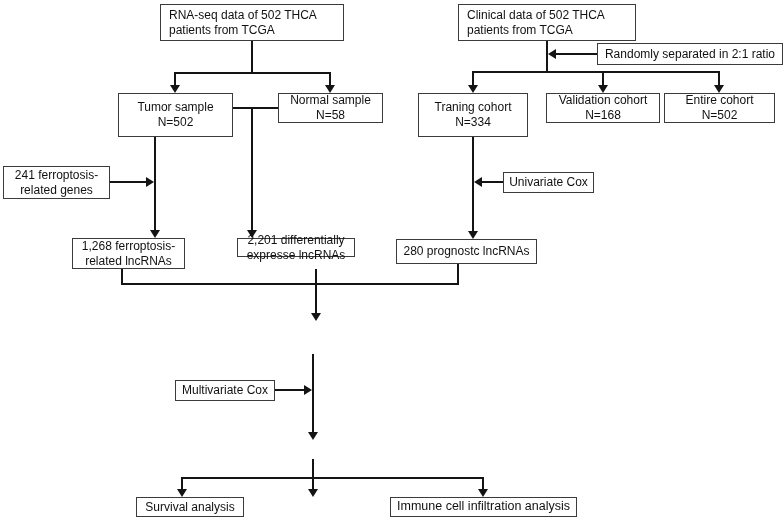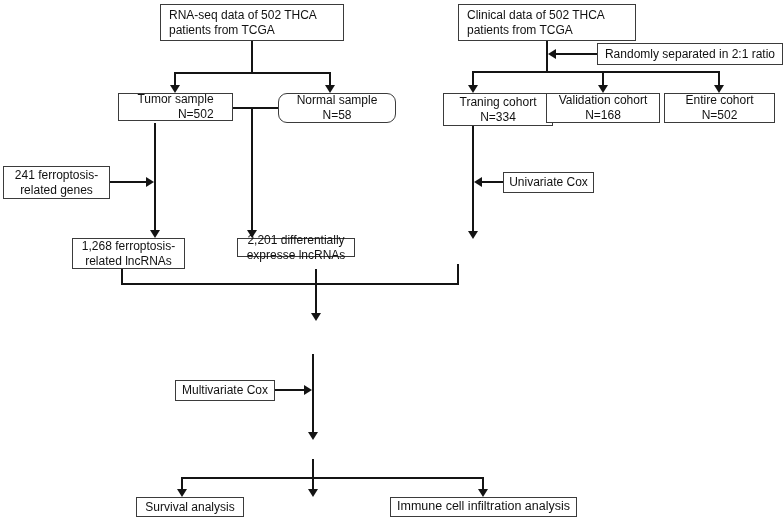--- a/index.html
+++ b/index.html
@@ -81,38 +81,39 @@
   <div class="ad" style="left:177px; top:489px;"></div>
   <div class="ad" style="left:308px; top:489px;"></div>
   <div class="ad" style="left:478px; top:489px;"></div>
 
   <div class="box left" style="left:160px; top:4px;   width:184px; height:37px;">RNA-seq data of 502 THCA
 patients from TCGA</div>
   <div class="box left" style="left:458px; top:4px;   width:178px; height:37px;">Clinical data of 502 THCA
 patients from TCGA</div>
   <div class="box fs12" style="left:597px; top:43px;  width:186px; height:22px;">Randomly separated in 2:1 ratio</div>
 
-  <div class="box" style="left:118px; top:93px;  width:115px; height:28px;text-align:right;">Tumor sample
+  <div class="box" style="left:118px; top:93px;  width:115px; height:44px;">Tumor sample
 N=502</div>
-  <div class="box" style="left:278px; top:93px;  width:118px; height:30px;border-radius:9px;">Normal sample
+  <div class="box" style="left:278px; top:93px;  width:105px; height:30px;">Normal sample
 N=58</div>
-  <div class="box" style="left:443px; top:93px;  width:110px; height:33px;">Traning cohort
+  <div class="box" style="left:418px; top:93px;  width:110px; height:44px;">Traning cohort
 N=334</div>
   <div class="box" style="left:546px; top:93px;  width:114px; height:30px;">Validation cohort
 N=168</div>
   <div class="box" style="left:664px; top:93px;  width:111px; height:30px;">Entire cohort
 N=502</div>
 
   <div class="box" style="left:3px;   top:166px; width:107px; height:33px;">241 ferroptosis-
 related genes</div>
   <div class="box" style="left:503px; top:172px; width:91px;  height:21px;">Univariate Cox</div>
 
   <div class="box" style="left:72px;  top:238px; width:113px; height:31px;">1,268 ferroptosis-
 related lncRNAs</div>
   <div class="box" style="left:237px; top:238px; width:118px; height:19px;">2,201 differentially
 expresse lncRNAs</div>
+  <div class="box" style="left:396px; top:239px; width:141px; height:25px;">280 prognostc lncRNAs</div>
 
   <div class="box" style="left:175px; top:380px; width:100px; height:21px;">Multivariate Cox</div>
 
   <div class="box" style="left:128px; top:497px; width:108px; height:20px;margin-left:8px;">Survival analysis</div>
   <div class="box fs125" style="left:390px; top:497px; width:187px; height:20px;">Immune cell infiltration analysis</div>
 
 </div>
 
 </body></html>

